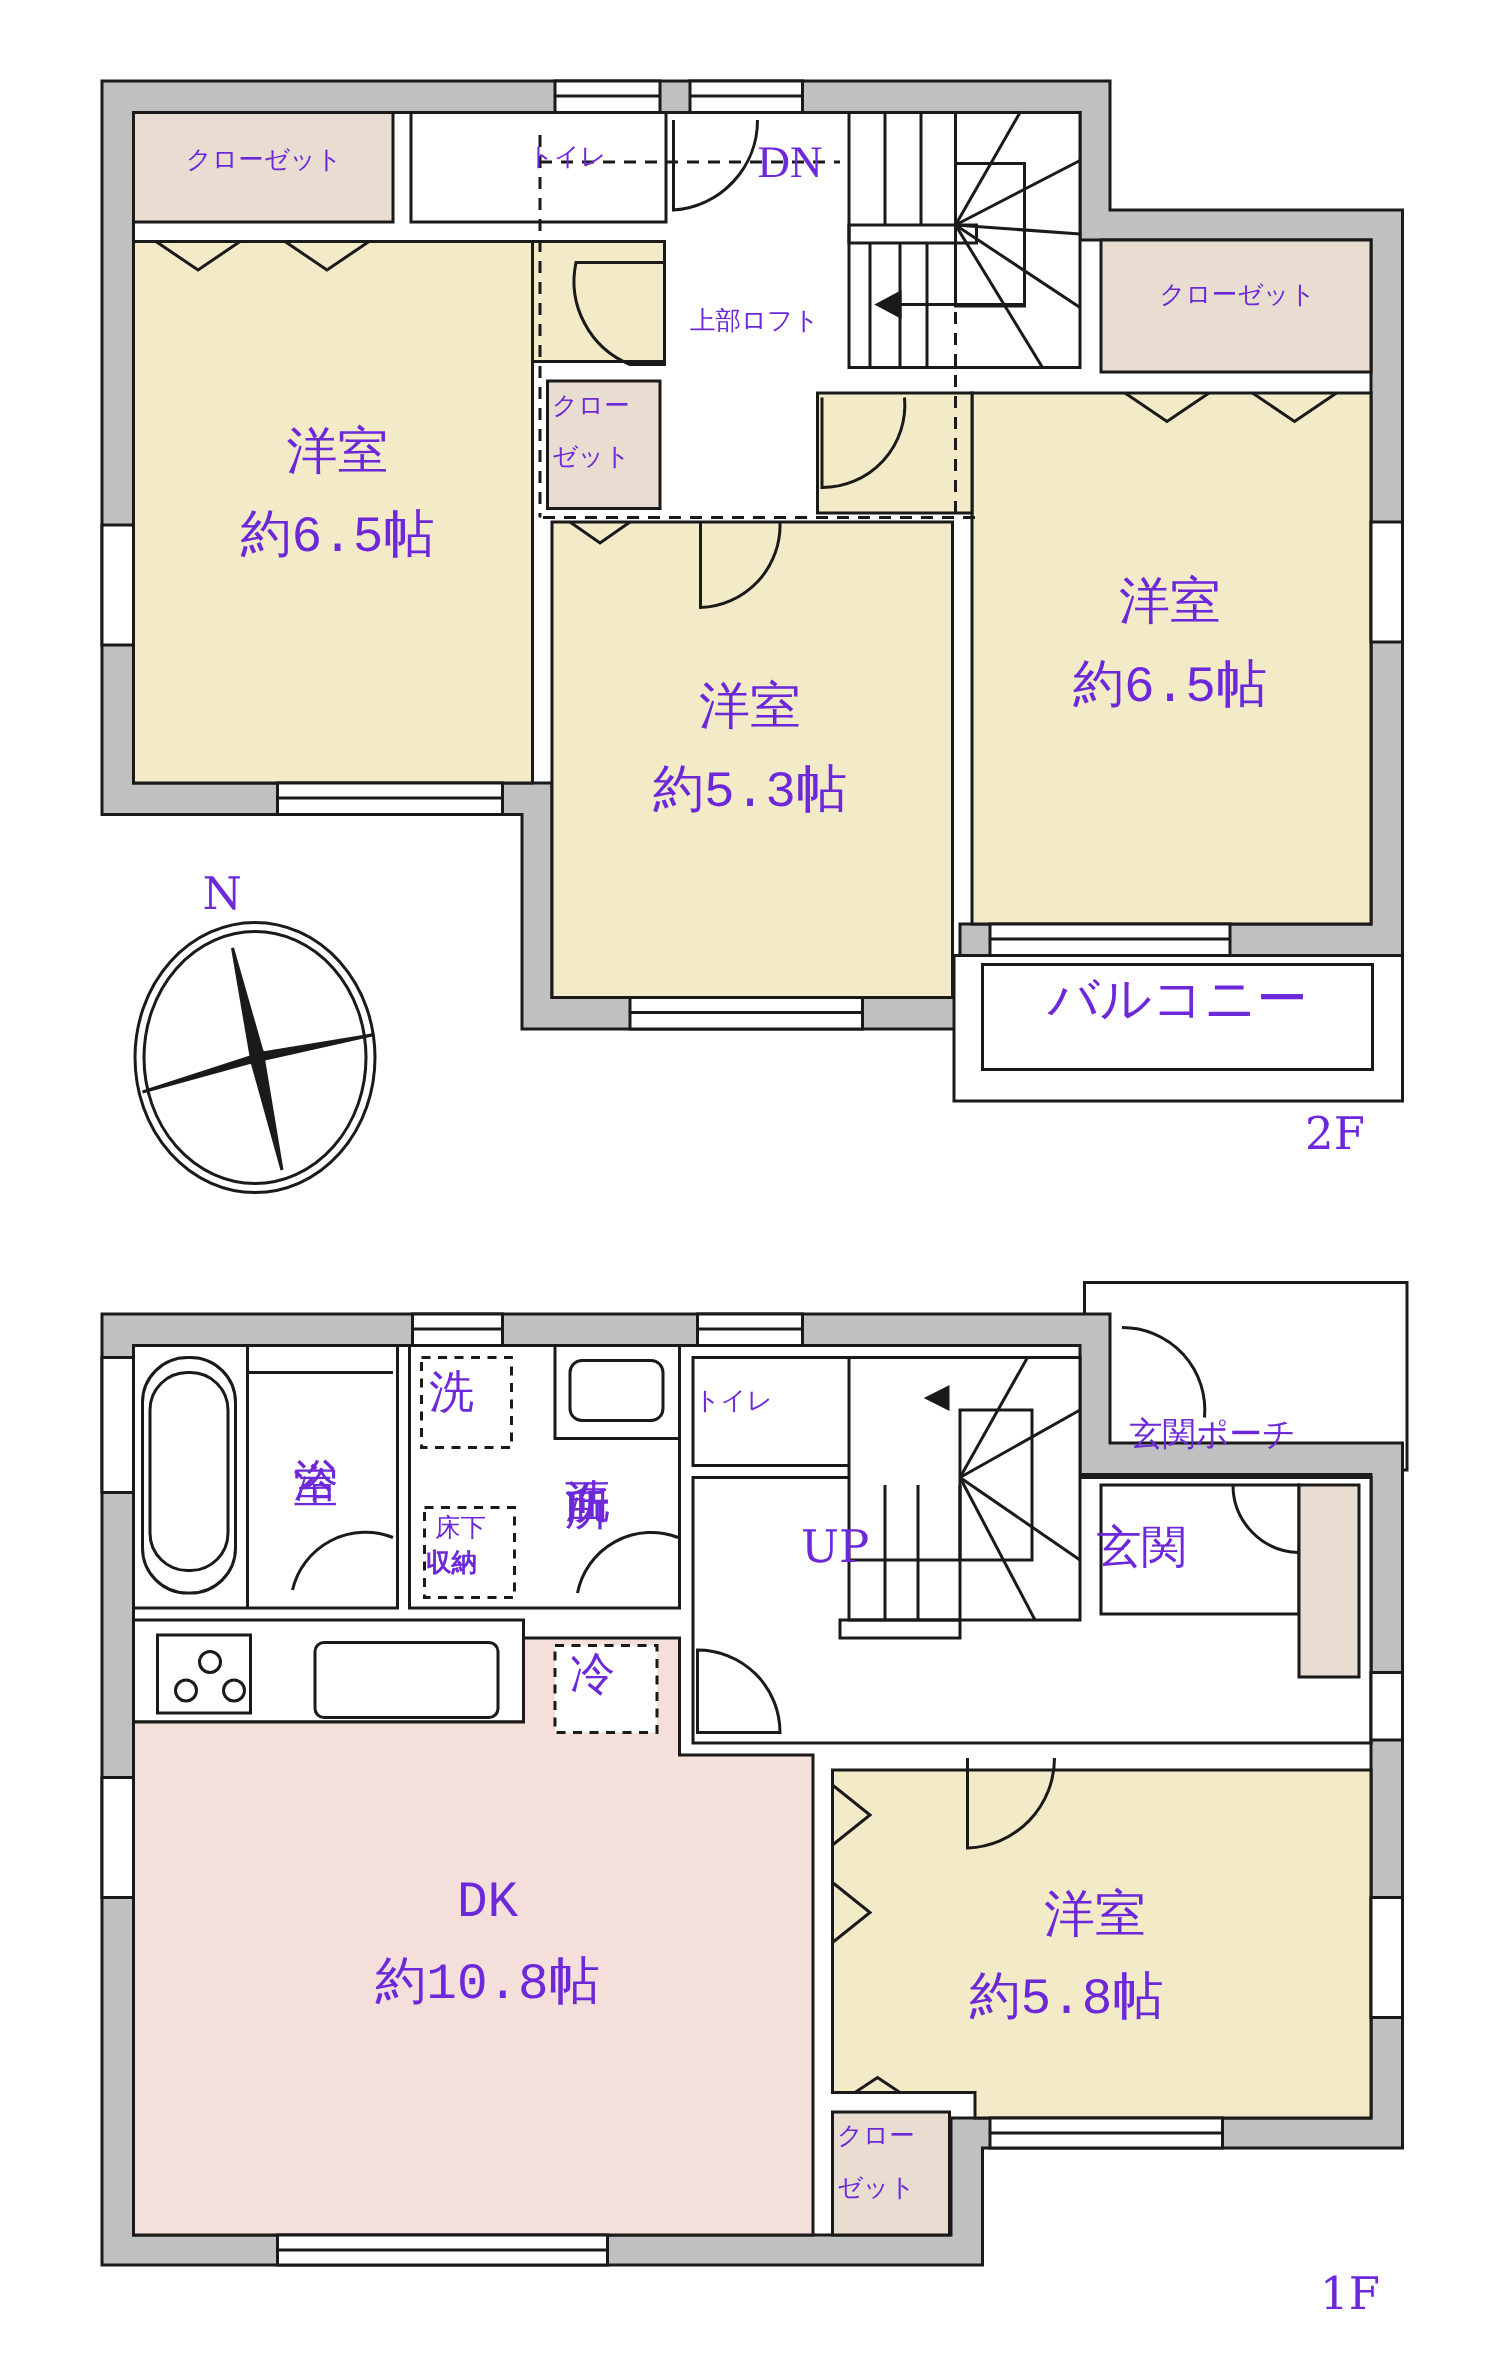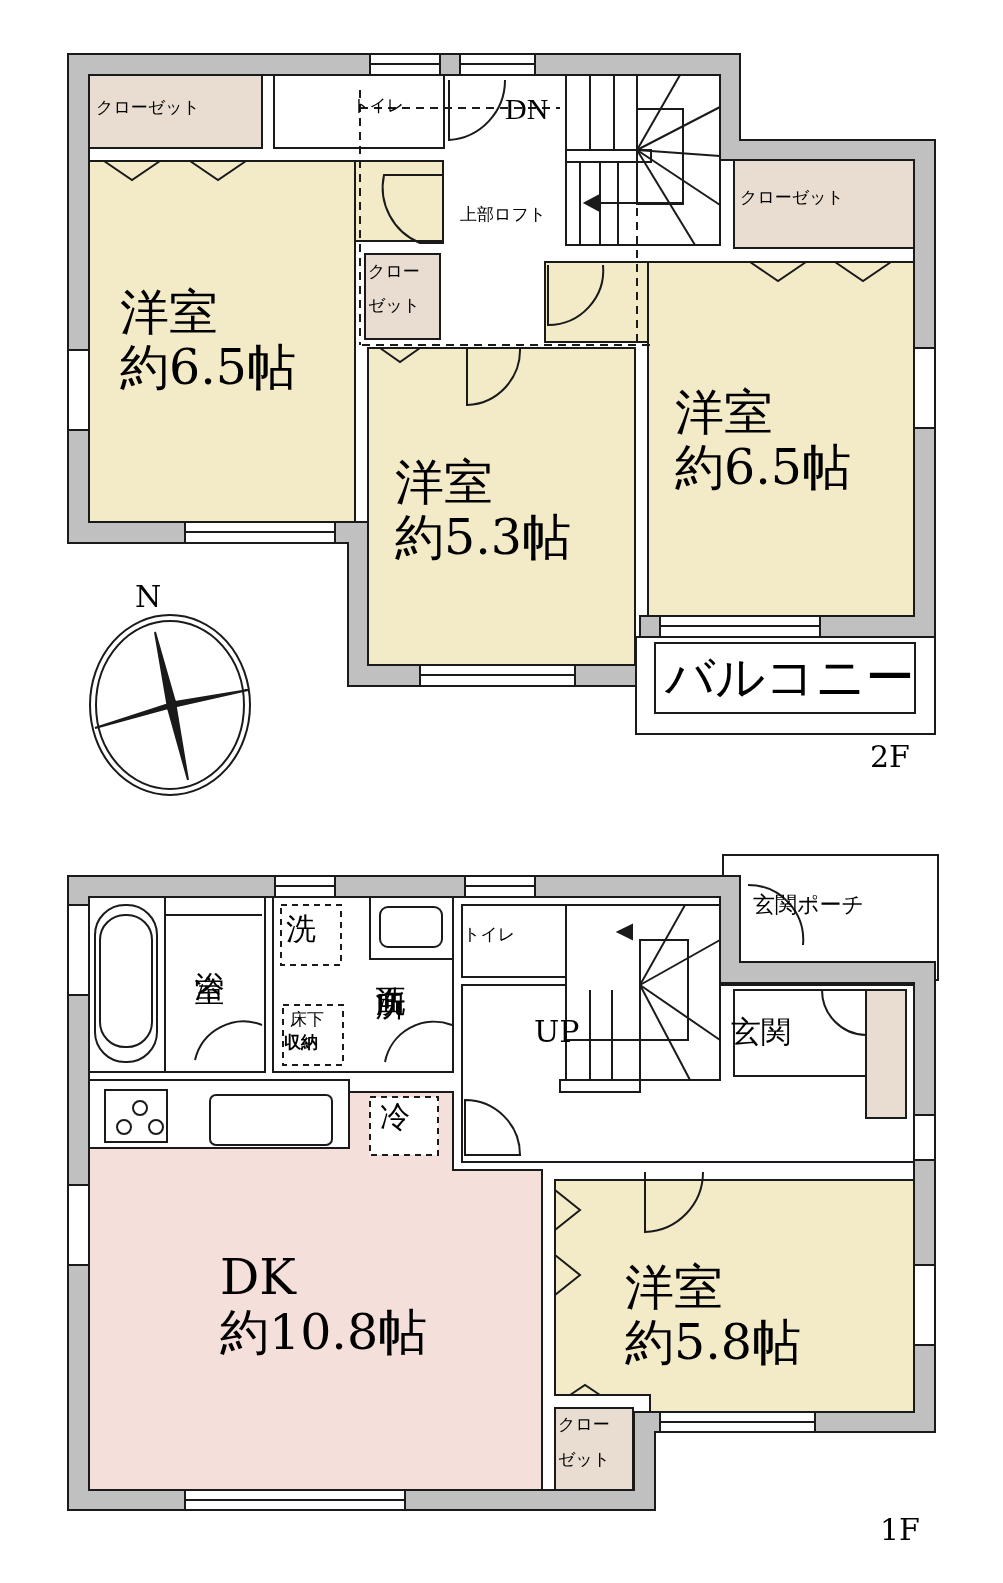--- a/index.html
+++ b/index.html
@@ -1,19 +1,19 @@
 <!DOCTYPE html>
 <html><head>
 <meta charset="utf-8">
 <style>
   html,body{margin:0;padding:0;background:#fff;}
   body{width:1003px;height:1583px;position:relative;overflow:hidden;font-family:"DejaVu Serif","Liberation Serif",serif;}
   svg{position:absolute;left:0;top:0;}
-  .lbl{position:absolute;color:#000000;font-family:"DejaVu Serif","Liberation Serif",serif;white-space:nowrap;line-height:1.15;}
-  .big{font-size:49px;}
+  .lbl{position:absolute;color:#6d28d9;font-family:"DejaVu Serif","Liberation Serif",serif;white-space:nowrap;line-height:1.15;text-align:center;}
+  .big{font-size:34px;font-family:Liberation Mono, monospace;}
   .mid{font-size:30px;}
   .sm{font-size:22px;}
   .xs{font-size:17px;}
   .vert{writing-mode:vertical-rl;letter-spacing:2px;}
 </style>
 </head>
 <body>
 
 <svg width="1003" height="1583" viewBox="0 0 1003 1583">
 
@@ -196,23 +196,23 @@
 <div class="lbl mid" style="left:870px;top:740px;">2F</div>
 <div class="lbl mid" style="left:135px;top:580px;">N</div>
 
 <div class="lbl mid vert" style="left:192px;top:948px;">浴室</div>
 <div class="lbl mid" style="left:286px;top:912px;">洗</div>
 <div class="lbl xs" style="left:290px;top:1010px;">床下</div>
 <div class="lbl xs" style="left:284px;top:1033px;font-weight:bold;">収納</div>
 <div class="lbl mid vert" style="left:373px;top:962px;">洗面所</div>
 <div class="lbl xs" style="left:463px;top:925px;">トイレ</div>
 <div class="lbl mid" style="left:510px;top:1015px;margin-left:24px;">UP</div>
-<div class="lbl sm" style="left:753px;top:892px;">玄関ポーチ</div>
+<div class="lbl sm" style="left:753px;top:944px;">玄関ポーチ</div>
 <div class="lbl mid" style="left:731px;top:1015px;">玄関</div>
 <div class="lbl mid" style="left:380px;top:1100px;">冷</div>
 
 <div class="lbl big" style="left:220px;top:1250px;width:210px;">DK</div>
 <div class="lbl big" style="left:220px;top:1305px;width:210px;">約10.8帖</div>
 <div class="lbl big" style="left:625px;top:1260px;width:210px;">洋室</div>
-<div class="lbl big" style="left:625px;top:1315px;width:210px;">約5.8帖</div>
+<div class="lbl big" style="left:606px;top:1315px;width:210px;">約5.8帖</div>
 <div class="lbl xs" style="left:558px;top:1415px;">クロー</div>
 <div class="lbl xs" style="left:558px;top:1450px;">ゼット</div>
 <div class="lbl mid" style="left:880px;top:1465px;margin-top:48px;">1F</div>
 
 </body></html>

